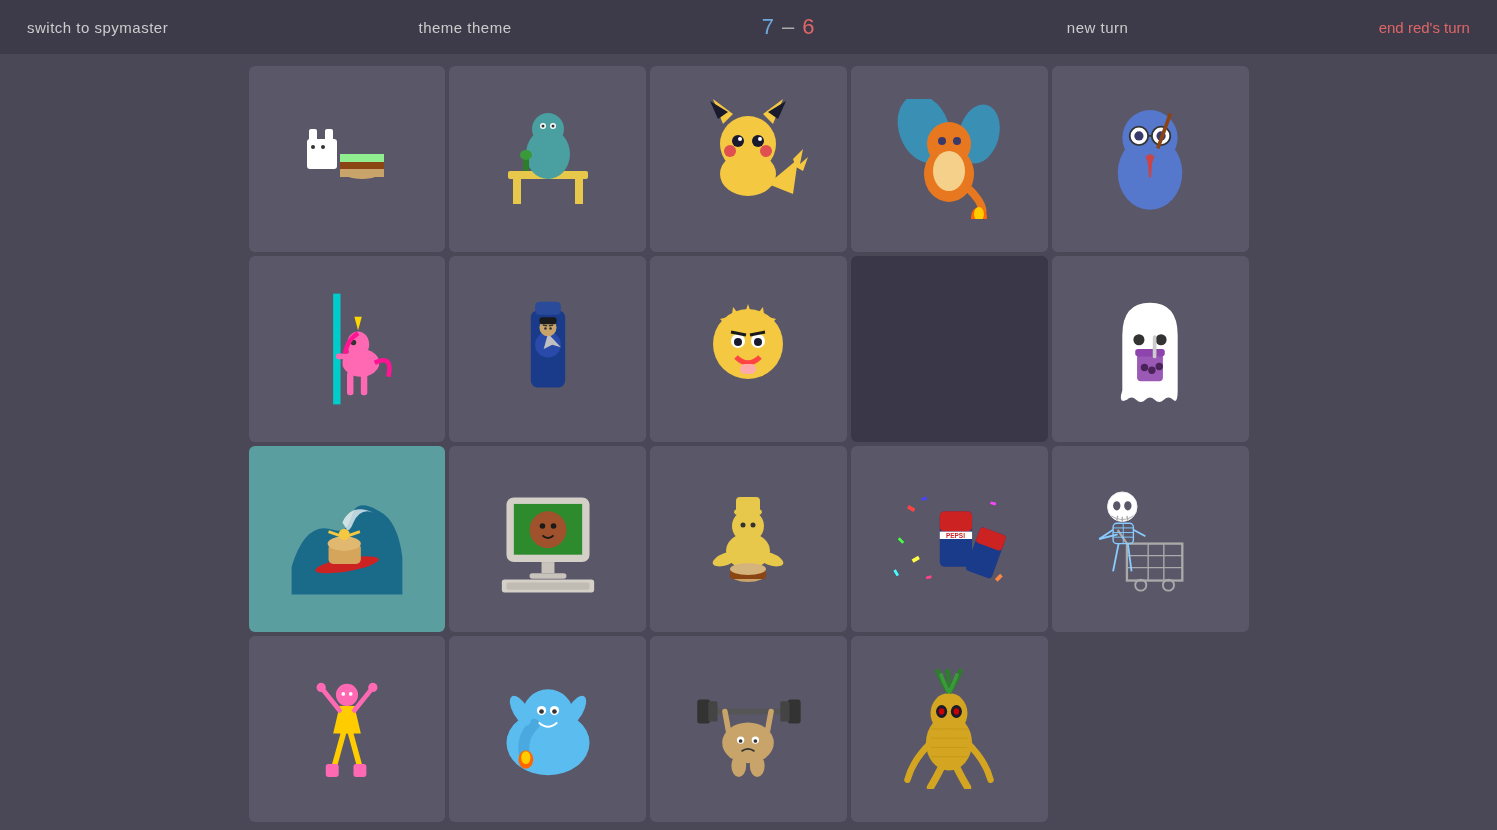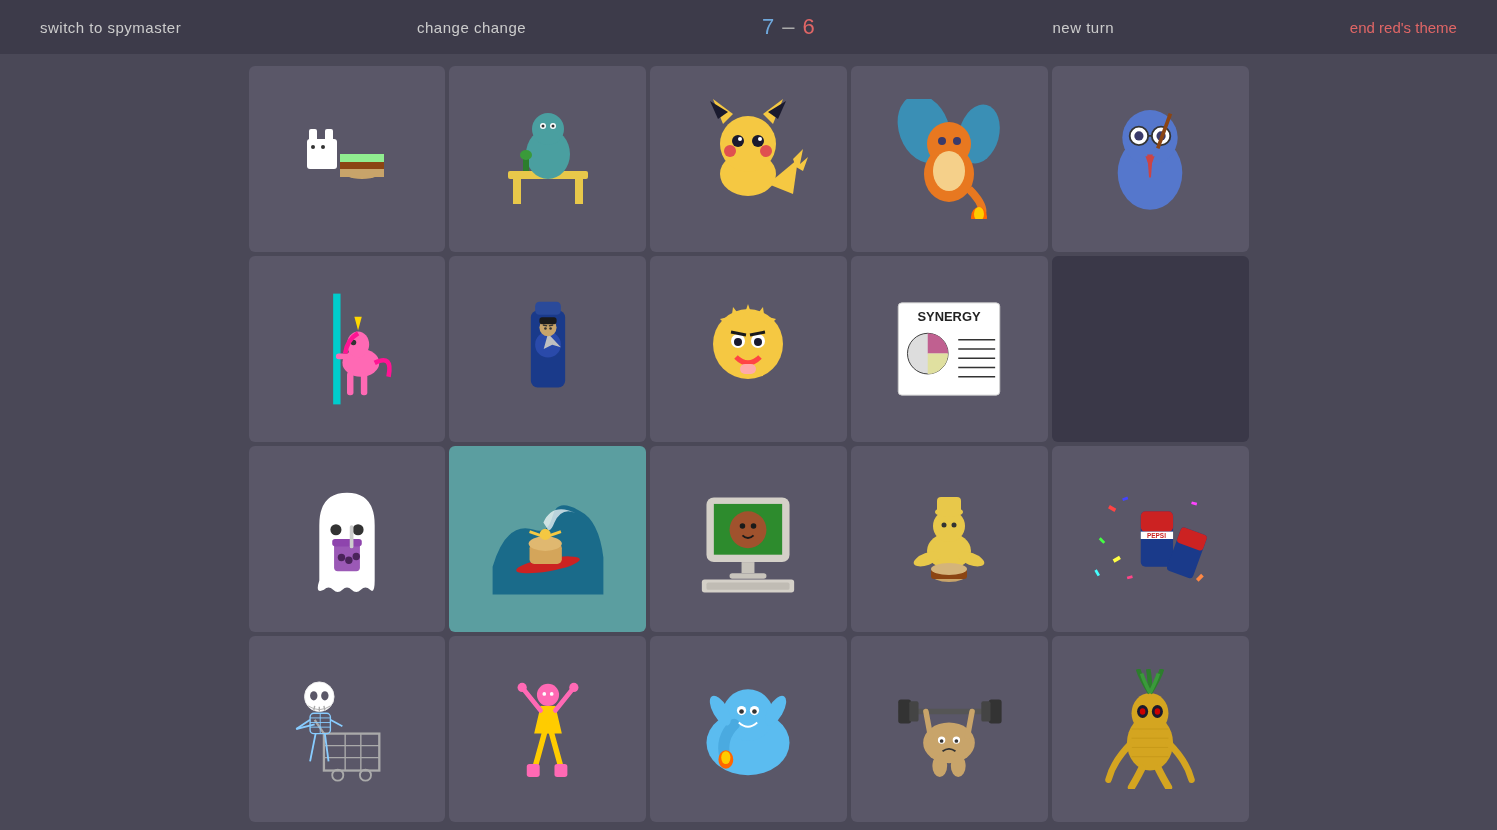--- a/index.html
+++ b/index.html
@@ -10,21 +10,21 @@
       min-height: 830px;
       overflow: hidden;
     }
 
     
     #header {
       display: flex;
       align-items: center;
       justify-content: space-between;
       height: 54px;
-      padding: 0 40px;
+      padding: 0 27px;
       background-color: #3d3b4a;
     }
 
     .header-btn {
       color: #ccc;
       font-size: 15px;
       cursor: pointer;
       letter-spacing: 0.5px;
       background: none;
       border: none;
@@ -89,26 +89,26 @@
     }
 
     
     .card.teal-bg { background-color: #5b9ea0; }
   </style>
 </head>
 <body>
 
 <div id="header">
   <button class="header-btn">switch to spymaster</button>
-  <button class="header-btn">change change</button>
+  <button class="header-btn">theme theme</button>
   <div id="score">
     <span id="score-blue">7</span><span id="score-sep">–</span><span id="score-red">6</span>
   </div>
   <button class="header-btn">new turn</button>
-  <button id="end-turn-btn">end red's theme</button>
+  <button id="end-turn-btn">end red's turn</button>
 </div>
 
 <div id="game-grid">
 
   <div class="card">
     <svg viewBox="0 0 120 100" xmlns="http://www.w3.org/2000/svg">
 
       <rect x="20" y="30" width="30" height="30" fill="white" rx="3"></rect>
       <rect x="22" y="20" width="8" height="12" fill="white" rx="2"></rect>
       <rect x="38" y="20" width="8" height="12" fill="white" rx="2"></rect>
@@ -273,38 +273,20 @@
       <circle cx="70" cy="53" r="4" fill="#1a1a2e"></circle>
 
       <line x1="43" y1="43" x2="58" y2="46" stroke="#1a1a1a" stroke-width="3"></line>
       <line x1="62" y1="46" x2="77" y2="43" stroke="#1a1a1a" stroke-width="3"></line>
 
       <path d="M48 68 Q60 80 72 68" stroke="#ff4444" stroke-width="5" fill="none"></path>
       <rect x="52" y="75" width="16" height="10" fill="#ffaaaa" rx="5"></rect>
     </svg>
   </div>
 
-  <div class="card">
-    <svg viewBox="0 0 130 110" xmlns="http://www.w3.org/2000/svg">
-
-      <rect x="10" y="5" width="110" height="100" fill="white" rx="4" stroke="#ccc" stroke-width="1"></rect>
-
-      <text x="65" y="25" text-anchor="middle" font-size="14" font-weight="bold" fill="#222" font-family="Arial">SYNERGY</text>
-
-      <circle cx="42" cy="60" r="22" fill="#dddddd" stroke="#333" stroke-width="1"></circle>
-      <path d="M42 60 L64 60 A22 22 0 0 0 42 38 Z" fill="#c06090"></path>
-      <path d="M42 60 L64 60 A22 22 0 0 1 42 82 Z" fill="#e0e0a0"></path>
-
-      <line x1="75" y1="45" x2="115" y2="45" stroke="#333" stroke-width="1.5"></line>
-      <line x1="75" y1="55" x2="115" y2="55" stroke="#333" stroke-width="1.5"></line>
-      <line x1="75" y1="65" x2="115" y2="65" stroke="#333" stroke-width="1.5"></line>
-      <line x1="75" y1="75" x2="115" y2="75" stroke="#333" stroke-width="1.5"></line>
-      <line x1="75" y1="85" x2="115" y2="85" stroke="#333" stroke-width="1.5"></line>
-    </svg>
-  </div>
 
   <div class="card" style="background-color:#3a3848;">
   </div>
 
   <div class="card">
     <svg viewBox="0 0 120 130" xmlns="http://www.w3.org/2000/svg">
 
       <path d="M30 110 Q25 125 35 120 Q40 115 45 120 Q50 125 55 120 Q60 115 65 120 Q70 125 75 120 Q80 115 85 120 Q90 125 90 110 L90 50 Q90 15 60 15 Q30 15 30 50 Z" fill="white"></path>
 
       <circle cx="48" cy="55" r="6" fill="#333"></circle>

